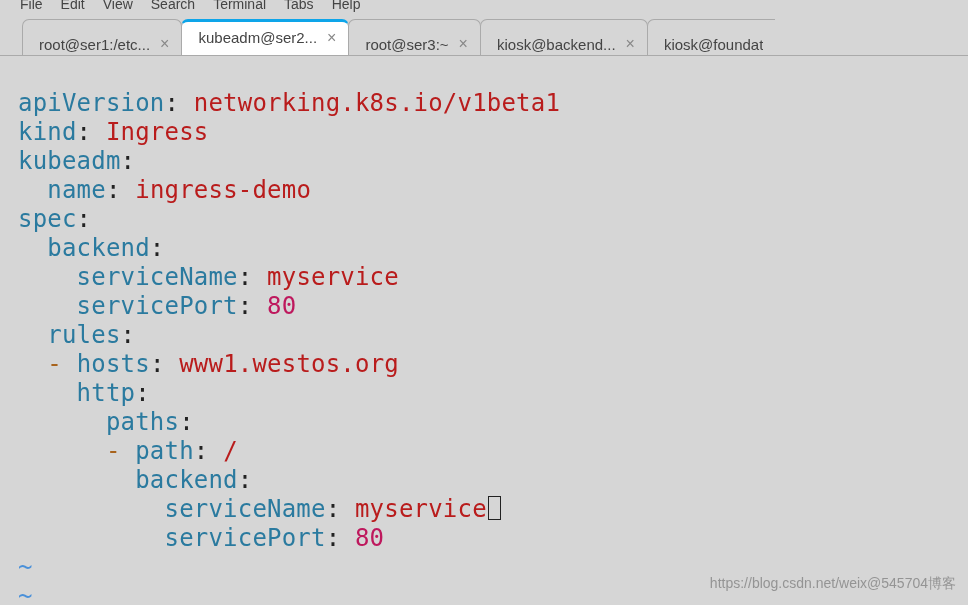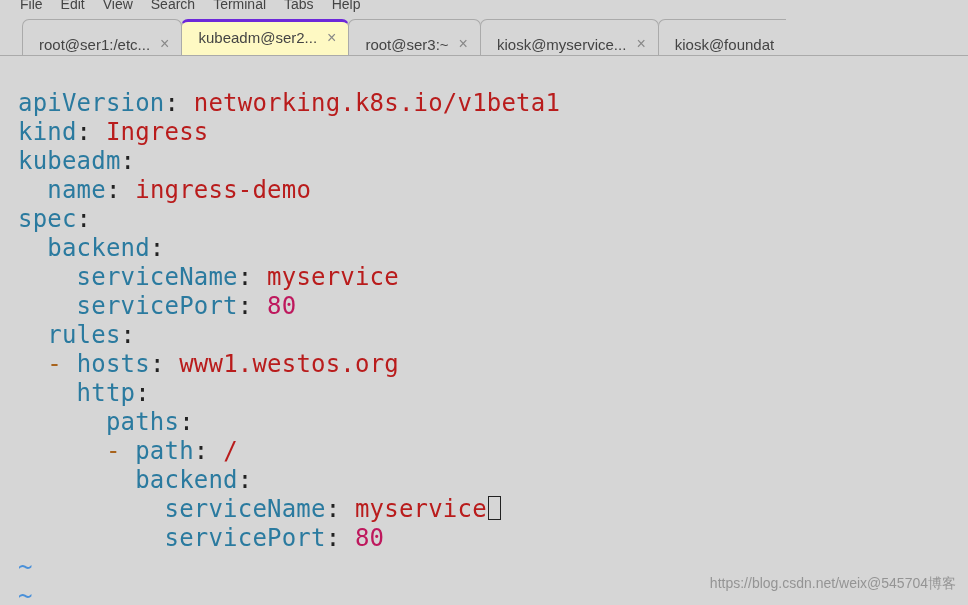--- a/index.html
+++ b/index.html
@@ -41,22 +41,22 @@
       background: #d6d6d6;
       font-size: 15px;
       color: #444;
       margin-right: -1px;
       height: 36px;
       position: relative;
       max-width: 200px;
       white-space: nowrap;
     }
     .tab.active {
-      background: #fef9c3;
-      border-top: 3px solid #6d28d9;
+      background: #ffffff;
+      border-top: 3px solid #0ea5e9;
       padding-top: 4px;
       z-index: 2;
     }
     .tab-label {
       overflow: hidden;
       text-overflow: ellipsis;
       max-width: 140px;
     }
     .tab-close {
       color: #888;
@@ -118,21 +118,21 @@
   </div>
   <div class="tab active">
     <span class="tab-label">kubeadm@ser2...</span>
     <span class="tab-close">×</span>
   </div>
   <div class="tab">
     <span class="tab-label">root@ser3:~</span>
     <span class="tab-close">×</span>
   </div>
   <div class="tab">
-    <span class="tab-label">kiosk@myservice...</span>
+    <span class="tab-label">kiosk@backend...</span>
     <span class="tab-close">×</span>
   </div>
   <div class="tab last">
     <span class="tab-label">kiosk@foundat</span>
   </div>
 </div>
 
 <div class="editor">
 <span class="k">apiVersion</span><span class="colon">:</span> <span class="v">networking.k8s.io/v1beta1</span>
 <span class="k">kind</span><span class="colon">:</span> <span class="v">Ingress</span>

